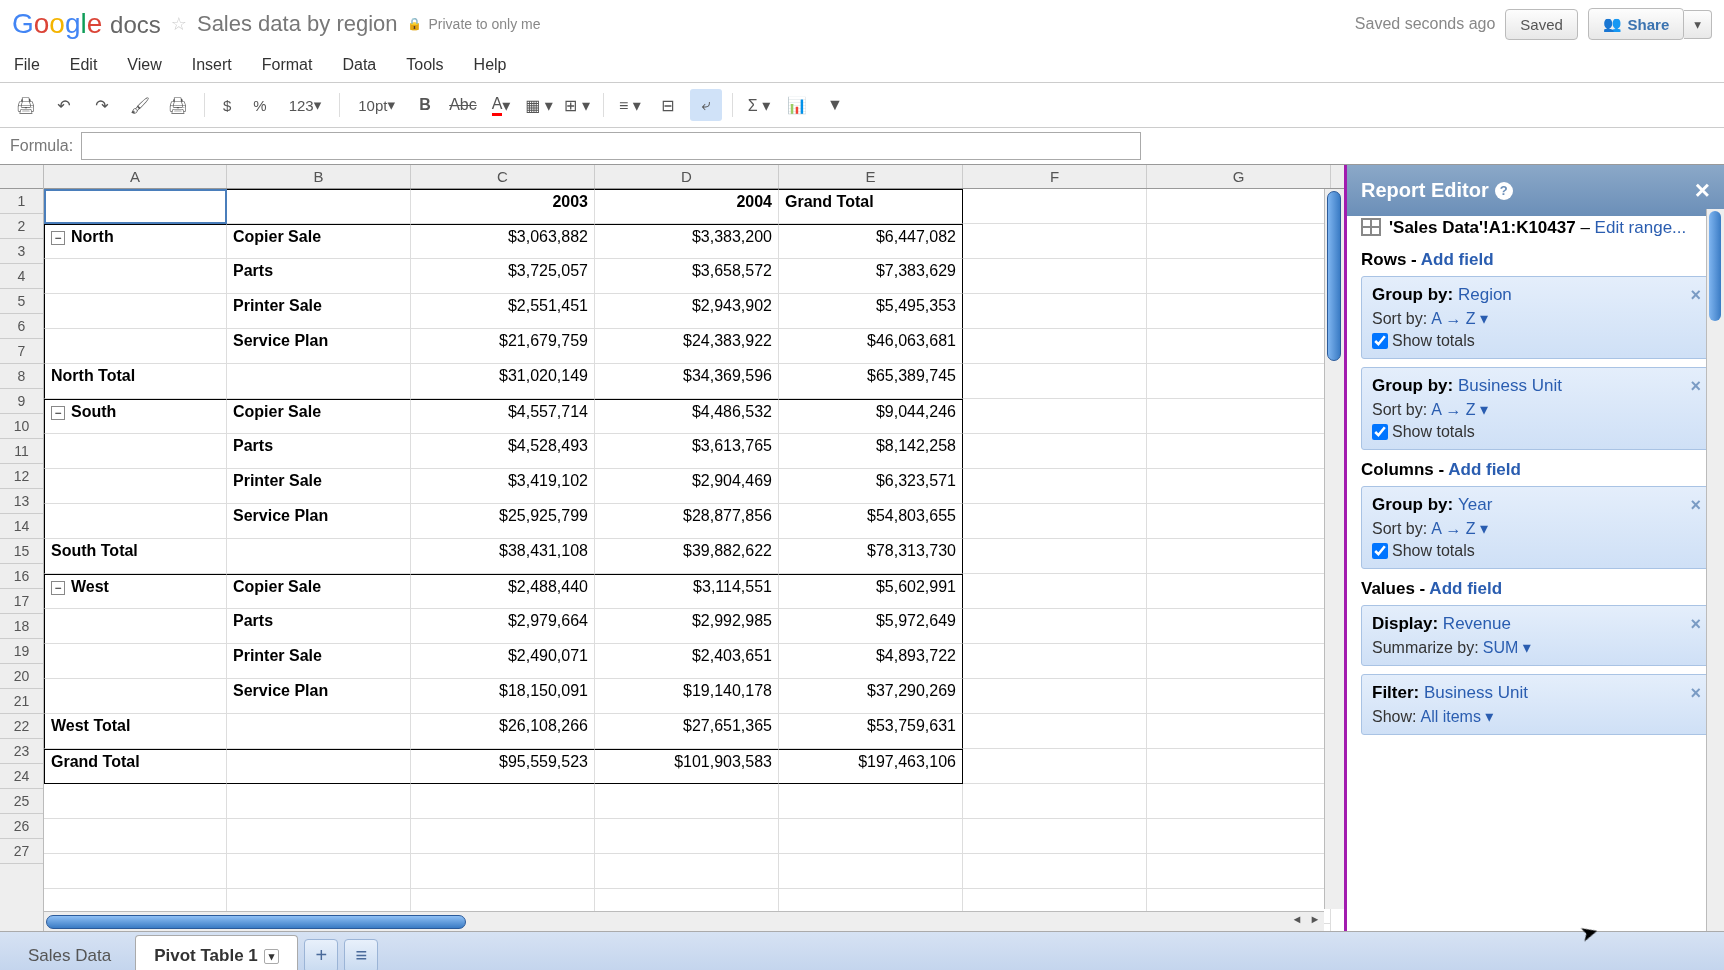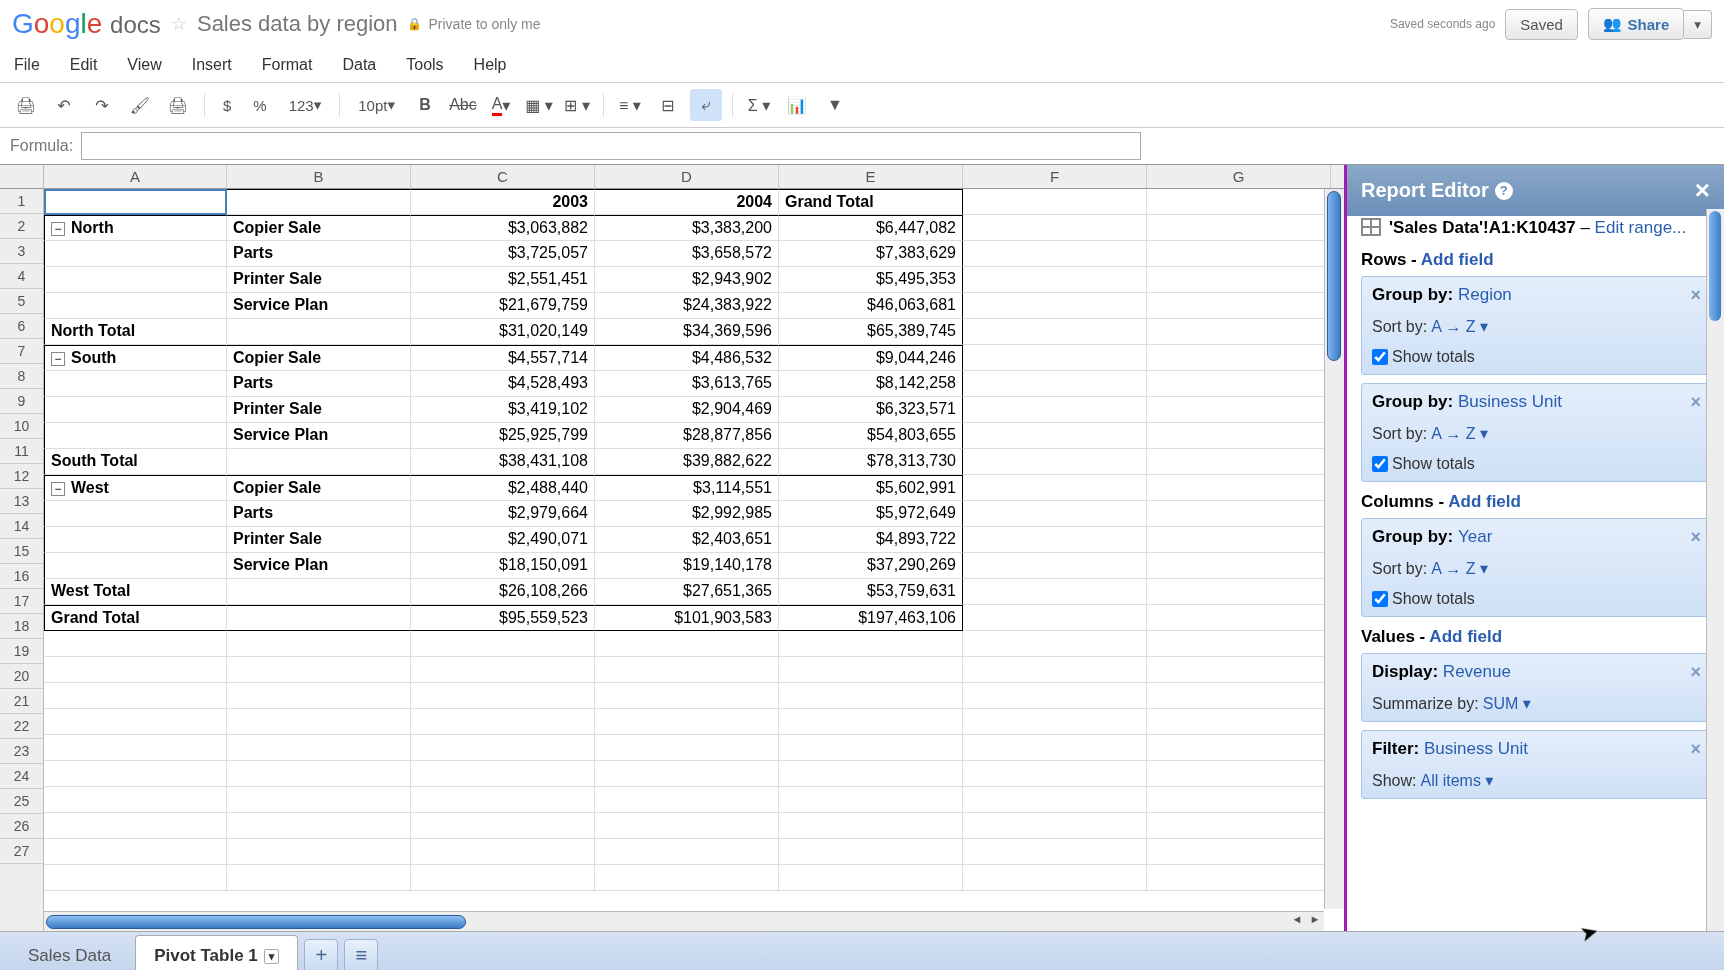--- a/index.html
+++ b/index.html
@@ -10,21 +10,21 @@
 .logo { font-size: 28px; font-weight: 400; }
 .logo-g { color: #4285f4; }
 .logo-red { color: #db4437; }
 .logo-y { color: #f4b400; }
 .logo-docs { color: #666; font-size: 24px; }
 .star { color: #ccc; font-size: 18px; }
 .doc-title { color: #777; font-size: 22px; }
 .privacy { color: #888; font-size: 14px; display: flex; align-items: center; gap: 6px; }
 .lock-icon { font-size: 12px; }
 .header-right { margin-left: auto; display: flex; align-items: center; gap: 10px; }
-.saved-text { color: #888; font-size: 12px; }
+.saved-text { color: #888; font-size: 16px; }
 .saved-btn { background: linear-gradient(#fdfdfd,#e8e8e8); border: 1px solid #bbb; border-radius: 4px; padding: 6px 14px; color: #555; font-size: 15px; }
 .share-btn { background: linear-gradient(#fdfdfd,#e8e8e8); border: 1px solid #bbb; border-radius: 4px; padding: 6px 14px; color: #3b73b0; font-size: 15px; font-weight: bold; display: flex; align-items: center; gap: 6px; }
 .share-arrow { background: linear-gradient(#fdfdfd,#e8e8e8); border: 1px solid #bbb; border-left:none; border-radius: 0 4px 4px 0; padding: 6px 10px; color: #555; margin-left:-10px;}
 
 
 .menubar { display: flex; gap: 30px; padding: 8px 14px; border-bottom: 1px solid #ccc; font-size: 16px; color: #333; }
 .menubar > div { cursor: pointer; }
 
 
 .toolbar { display: flex; align-items: center; padding: 6px 10px; gap: 6px; border-bottom: 1px solid #ccc; }
@@ -41,21 +41,21 @@
 .main { display: flex; height: 766px; }
 .sheet-area { flex: 0 0 1344px; display: flex; flex-direction: column; position: relative; }
 .grid-container { display: flex; flex: 1; overflow: hidden; }
 .rowhead-col { flex: 0 0 44px; background: #eee; border-right: 1px solid #bbb; }
 .rowhead-col .rh { height: 25px; line-height: 25px; text-align: center; border-bottom: 1px solid #ccc; color: #555; font-size: 14px; }
 .rowhead-col .rh.first { height: 24px; border-bottom: 1px solid #999; }
 .grid { flex: 1; overflow: hidden; position: relative; }
 .col-headers { display: flex; height: 24px; background: #eee; border-bottom: 1px solid #999; }
 .col-headers .ch { border-right: 1px solid #ccc; text-align: center; line-height: 24px; color: #555; font-size: 15px; }
 .data-rows { }
-.row { display: flex; height: 26px; }
+.row { display: flex; height: 35px; }
 .cell { border-right: 1px solid #ddd; border-bottom: 1px solid #ddd; padding: 3px 6px; font-size: 16px; white-space: nowrap; overflow: hidden; }
 .w-a { width: 183px; }
 .w-b { width: 184px; }
 .w-c { width: 184px; }
 .w-d { width: 184px; }
 .w-e { width: 184px; }
 .w-f { width: 184px; }
 .w-g { width: 184px; }
 .bold { font-weight: bold; }
 .right { text-align: right; }
@@ -81,21 +81,21 @@
 .range-row { display: flex; align-items: flex-start; gap: 8px; margin-bottom: 12px; }
 .range-icon { width: 20px; height: 18px; border: 1px solid #888; display: grid; grid-template-columns: 1fr 1fr; grid-template-rows: 1fr 1fr; }
 .range-icon > div { border: 0.5px solid #888; }
 .range-text { font-weight: bold; font-size: 17px; }
 .link { color: #2a5db0; cursor: pointer; }
 .section-label { font-weight: bold; font-size: 17px; margin: 10px 0 6px 0; }
 .chip { background: linear-gradient(#e4eefb,#cfe0f6); border: 1px solid #a9c3e4; border-radius: 3px; padding: 8px 10px; margin-bottom: 8px; position: relative; }
 .chip-close { position: absolute; right: 8px; top: 8px; color: #7a9bc4; font-size: 18px; cursor: pointer; font-weight: bold; }
 .chip-title { font-size: 17px; }
 .chip-title .field { color: #2a5db0; font-weight: normal; }
-.chip-row { font-size: 16px; color: #333; margin-top: 12px; display: flex; align-items: center; gap: 4px; }
+.chip-row { font-size: 16px; color: #333; margin-top: 4px; display: flex; align-items: center; gap: 4px; }
 .chip-row .link { color: #2a5db0; }
 .chip-row input[type=checkbox] { width: 16px; height: 16px; }
 .editor-vscroll { position: absolute; right: 0; top: 44px; bottom: 0; width: 18px; background: #eee; border-left: 1px solid #bbb; }
 .editor-vscroll .thumb { background: linear-gradient(90deg,#7fb5f0,#3a7bc4); width: 12px; margin: 2px; border-radius: 6px; }
 
 
 .tabs { background: linear-gradient(#d6e2f3,#c0d2ec); height: 48px; display: flex; align-items: center; padding: 0 10px; gap: 6px; border-top: 1px solid #aaa; }
 .tab { padding: 10px 18px; border-radius: 4px 4px 0 0; font-size: 17px; color: #555; cursor: pointer; }
 .tab.active { background: #fff; border: 1px solid #aaa; border-bottom: none; font-weight: bold; color: #333; display: flex; align-items: center; gap: 6px; }
 .tab-arrow { border: 1px solid #aaa; border-radius: 2px; padding: 0 4px; font-size: 11px; }

